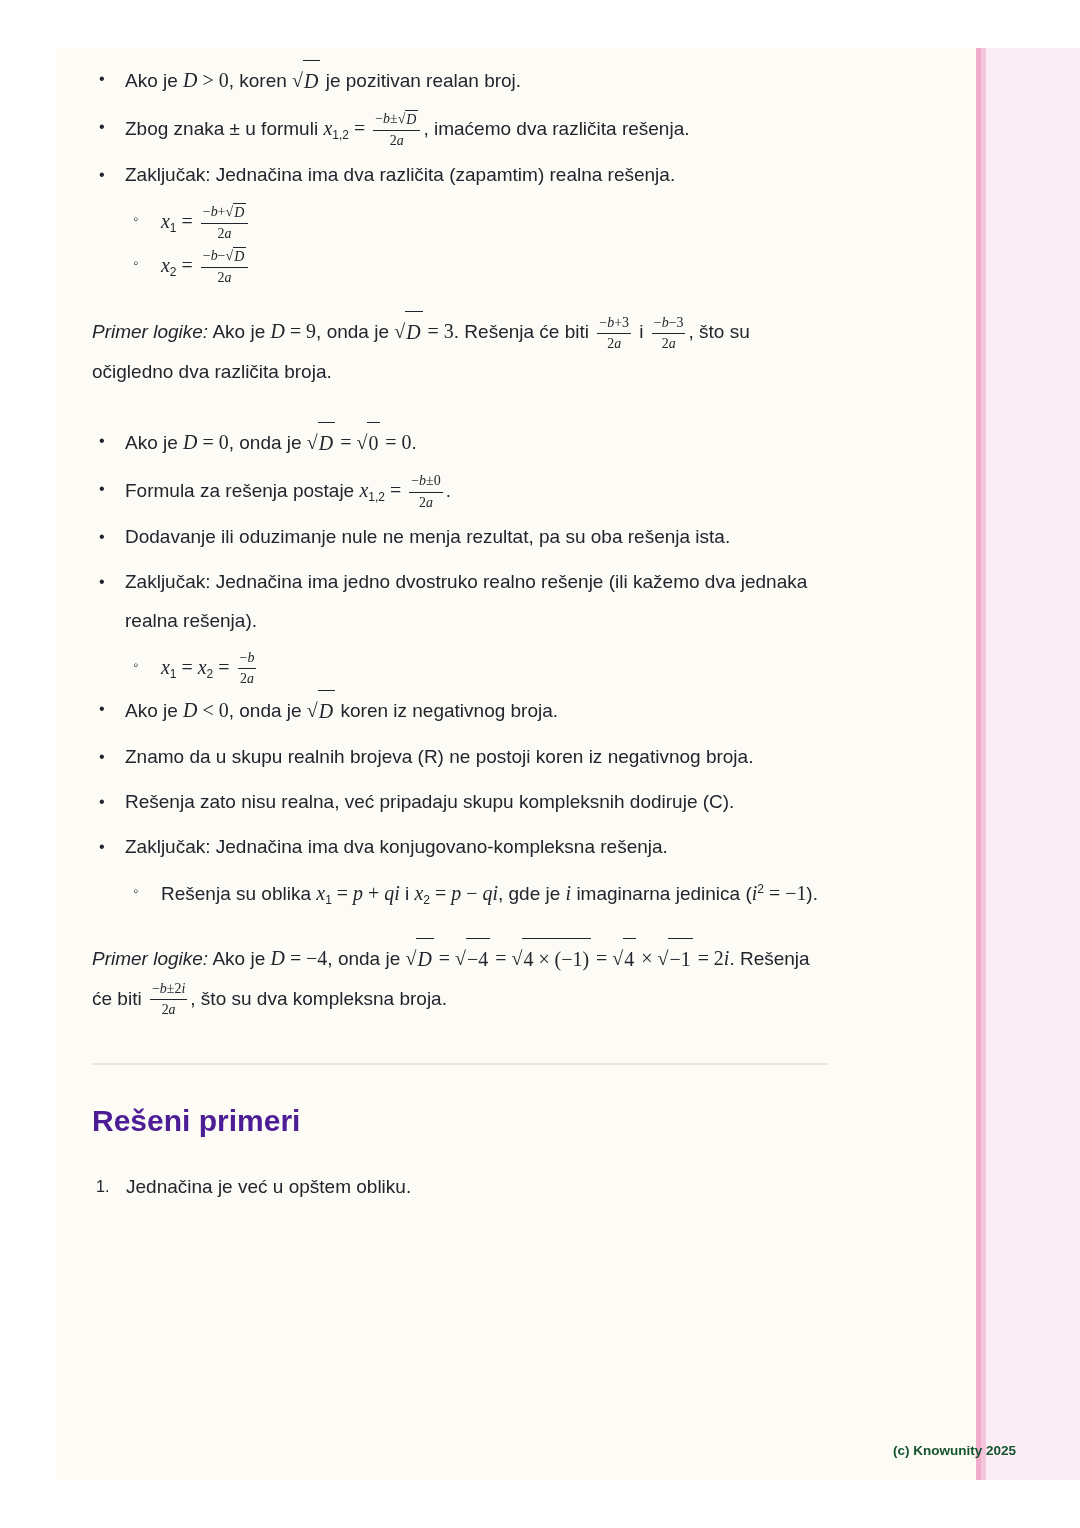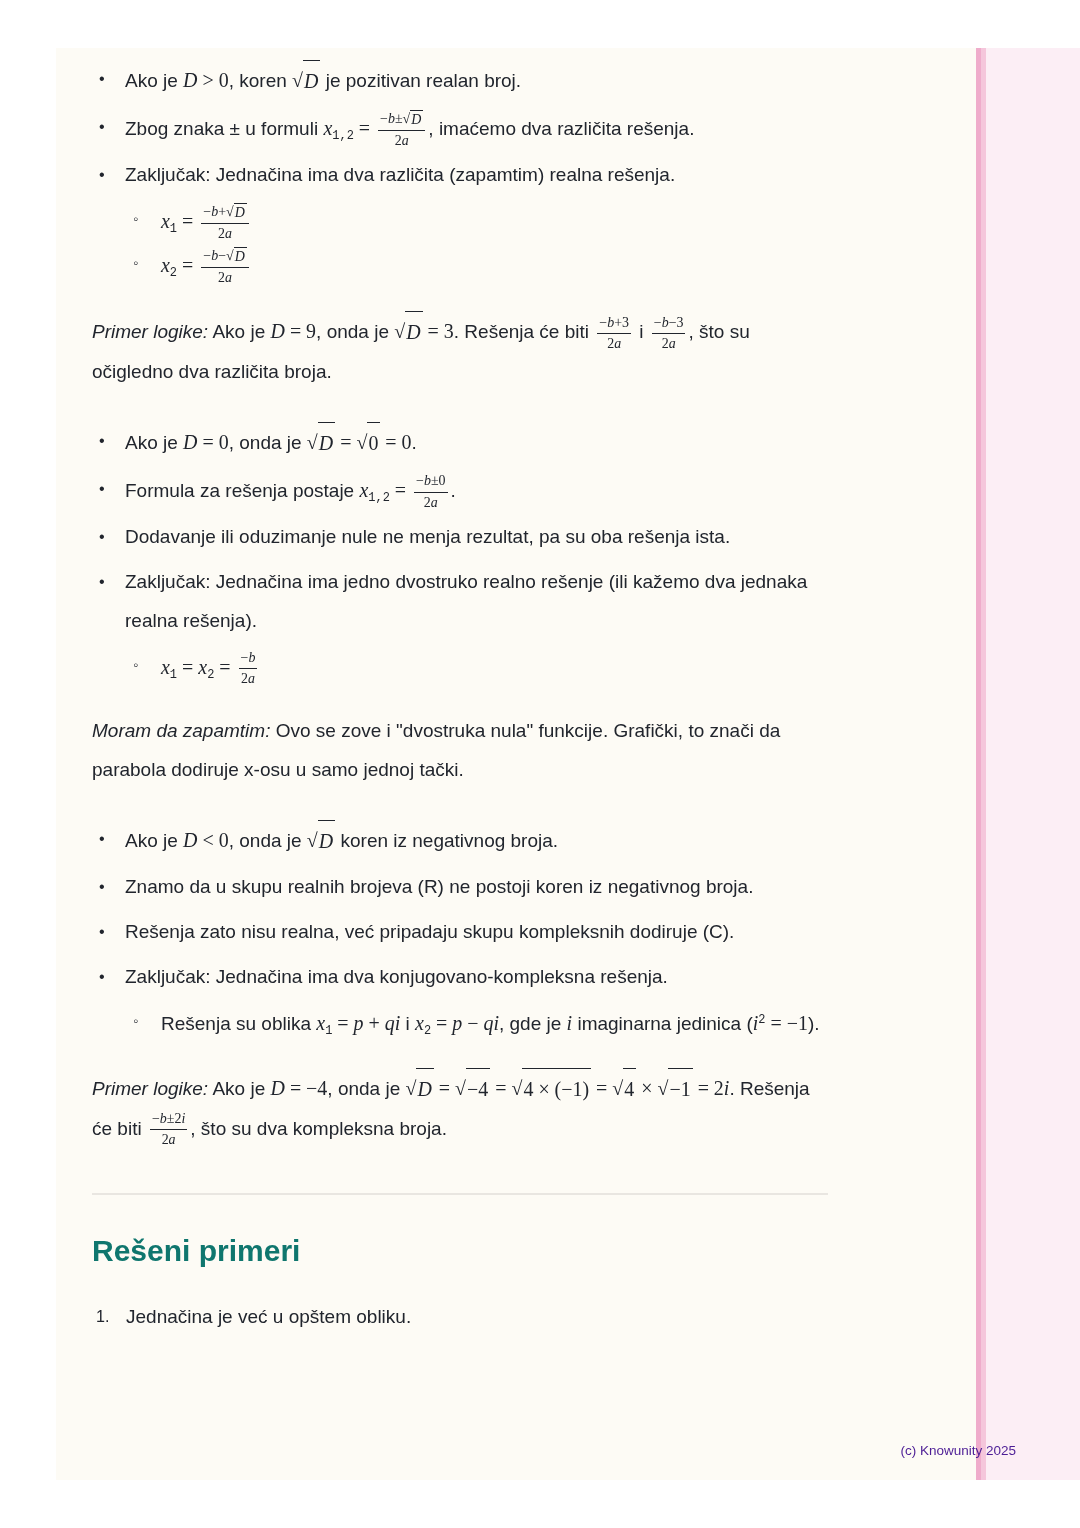--- a/index.html
+++ b/index.html
@@ -42,38 +42,38 @@
   em{font-style:italic;}
   strong{font-weight:400;}
   h3{font-size:19.5px;font-weight:700;margin:36px 0 18px;line-height:1.5;}
   h3 .m-it,h3 .m-rm{font-weight:400;}
   h2{font-size:30px;font-weight:700;margin:8px 0 24px;line-height:1.3;}
   hr{border:none;border-top:2px solid #e9e6e1;margin:44px 0 36px;width:736px;}
   
   .m-it{font-family:"Liberation Serif",serif;font-style:italic;font-size:1.05em;}
   .m-rm{font-family:"Liberation Serif",serif;font-size:1.05em;}
   .m-it sub,.m-rm sub,.m-it sup,.m-rm sup{
-    font-size:0.6em;font-style:normal;font-family:Liberation Mono, monospace;text-align:center;
+    font-size:0.6em;font-style:normal;font-family:Liberation Sans, sans-serif;text-align:center;
   }
   sub{vertical-align:-0.3em;}
   sup{vertical-align:0.55em;}
   .frac{
     display:inline-flex;flex-direction:column;align-items:center;
     vertical-align:middle;font-size:0.7em;line-height:1.3;
     margin:0 3px;font-family:"Liberation Serif",serif;
   }
   .frac .num{border-bottom:1.5px solid #21252d;padding:0 2px 1px;white-space:nowrap;}
   .frac .den{padding-top:1px;white-space:nowrap;}
   .sqrt{display:inline-flex;align-items:flex-start;white-space:nowrap;}
   .sqrt .srad{padding-right:0;}
   .sqrt .sbar{border-top:1.6px solid currentColor;padding:0 2px 0 1px;}
   
   .footer{
     position:absolute;right:64px;bottom:22px;z-index:3;
-    font-size:13.5px;color:#4c1d95;
+    font-size:13.5px;color:#14532d;font-weight:bold;
   }
 </style>
 </head>
 <body>
 
 <div class="page">
   <div class="stripe"></div>
   <div class="content" id="content">
       <div class="li">
         <span class="marker bdot">•</span>
@@ -151,21 +151,20 @@
         <span class="marker bdot">•</span>
         <div class="li-body"><strong>Zaključak</strong>: Jednačina ima <strong>jedno dvostruko realno rešenje</strong> (ili kažemo dva jednaka realna rešenja).</div>
       </div>
       <div class="li sub">
         <span class="marker">◦</span>
         <div class="li-body"><span class="m-it">x<sub>1</sub></span><span class="m-rm"> = </span><span class="m-it">x<sub>2</sub></span><span class="m-rm"> = </span><span class="frac">
             <span class="num"><span class="m-rm">−</span><span class="m-it">b</span></span>
             <span class="den"><span class="m-rm">2</span><span class="m-it">a</span></span>
           </span></div>
       </div>
-      <p><em>Moram da zapamtim:</em> Ovo se zove i "dvostruka nula" funkcije. Grafički, to znači da parabola dodiruje x-osu u samo jednoj tački.</p>
       <div class="li">
         <span class="marker bdot">•</span>
         <div class="li-body">Ako je <span class="m-it">D</span><span class="m-rm"> &lt; 0</span>, onda je <span class="sqrt">
             <span class="srad m-rm">√</span>
             <span class="sbar"><span class="m-it">D</span></span>
           </span> koren iz negativnog broja.</div>
       </div>
       <div class="li">
         <span class="marker bdot">•</span>
         <div class="li-body">Znamo da u skupu realnih brojeva (R) ne postoji koren iz negativnog broja.</div>
@@ -195,20 +194,20 @@
           <span class="srad m-rm">√</span>
           <span class="sbar"><span class="m-rm">4</span></span>
         </span><span class="m-rm"> × </span><span class="sqrt">
           <span class="srad m-rm">√</span>
           <span class="sbar"><span class="m-rm">−1</span></span>
         </span><span class="m-rm"> = 2</span><span class="m-it">i</span>. Rešenja će biti <span class="frac">
           <span class="num"><span class="m-rm">−</span><span class="m-it">b</span><span class="m-rm">±2</span><span class="m-it">i</span></span>
           <span class="den"><span class="m-rm">2</span><span class="m-it">a</span></span>
         </span>, što su dva kompleksna broja.</p>
       <hr>
-      <h2 style="color: #0f766e;">Rešeni primeri</h2>
+      <h2 style="color: #4c1d95;">Rešeni primeri</h2>
       <div class="li numli">
         <span class="marker bdot">1.</span>
         <div class="li-body"> Jednačina je već u opštem obliku.</div>
       </div>
     </div>
   <div class="footer">(c) Knowunity 2025</div>
 </div>
 
 </body></html>

